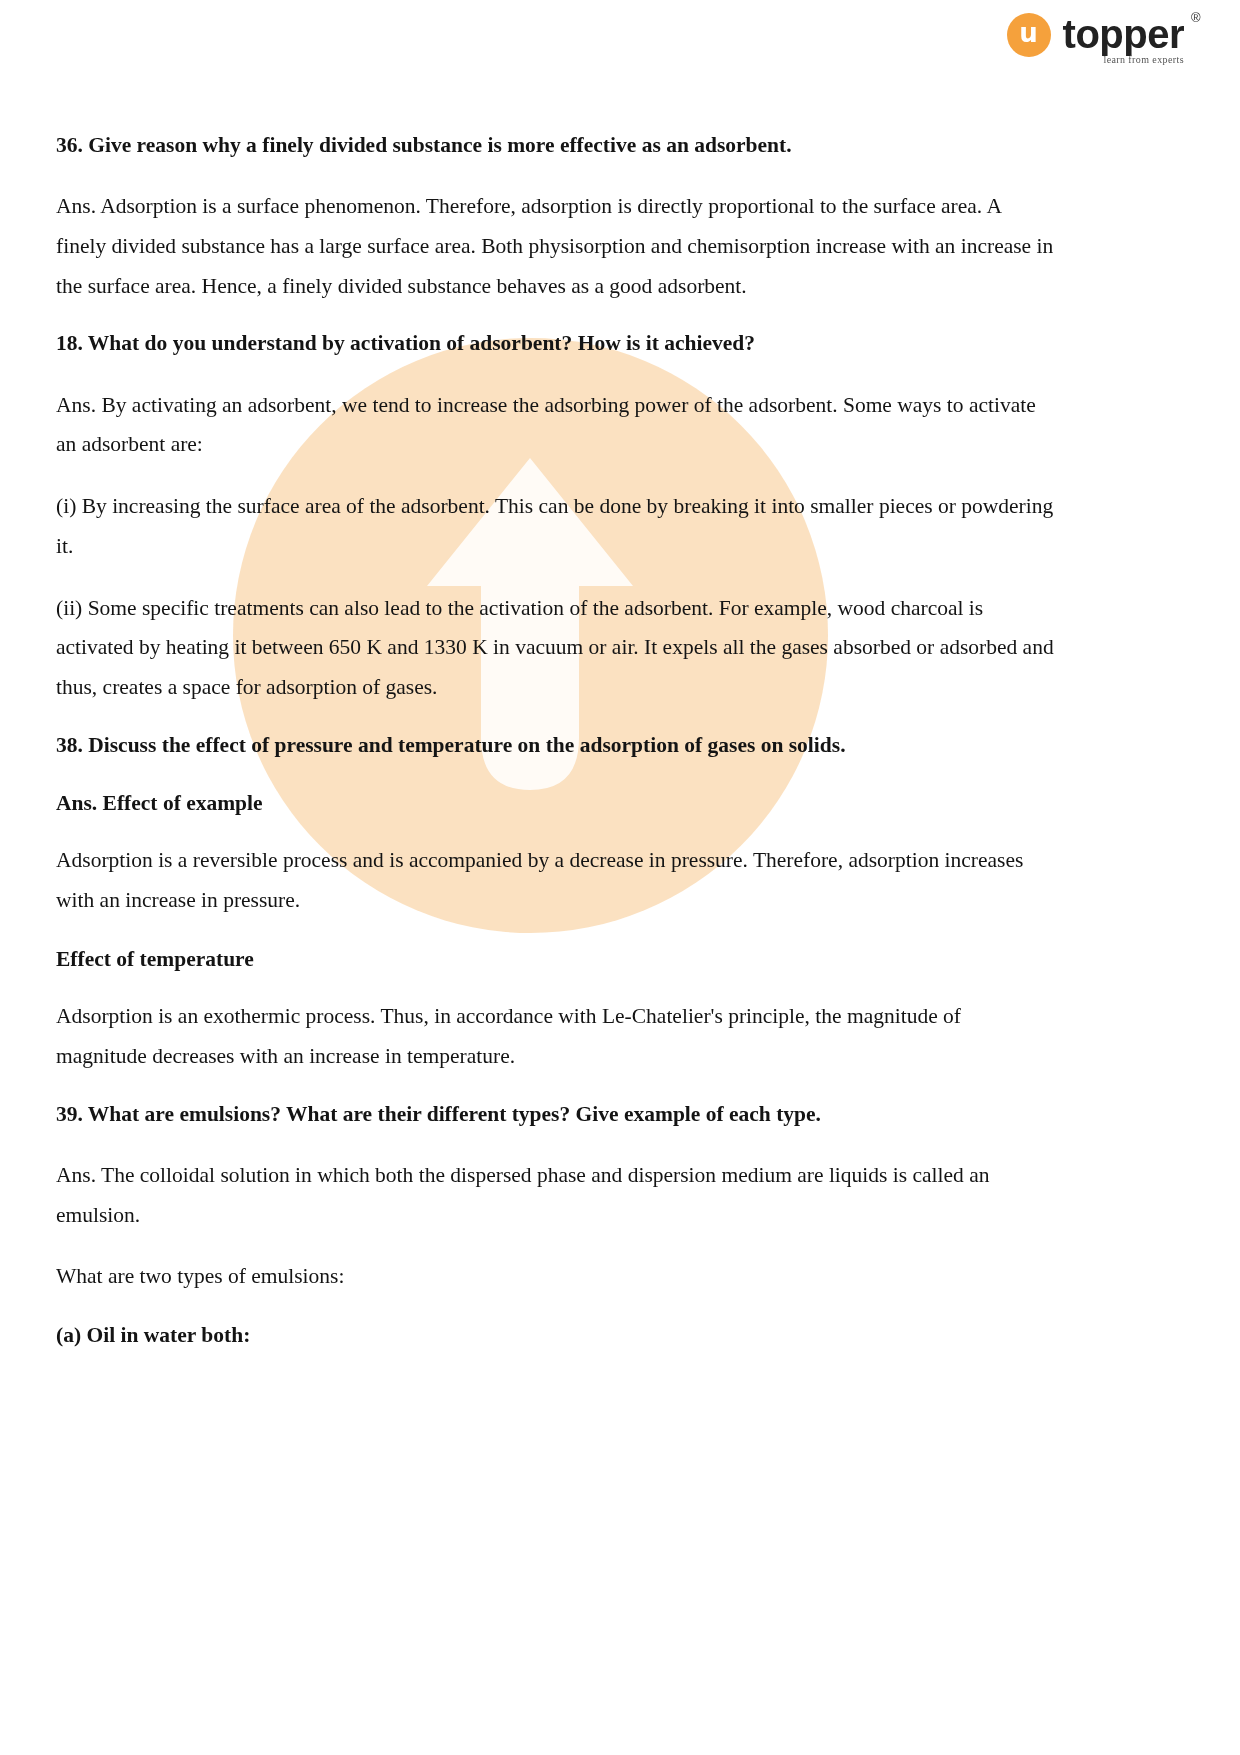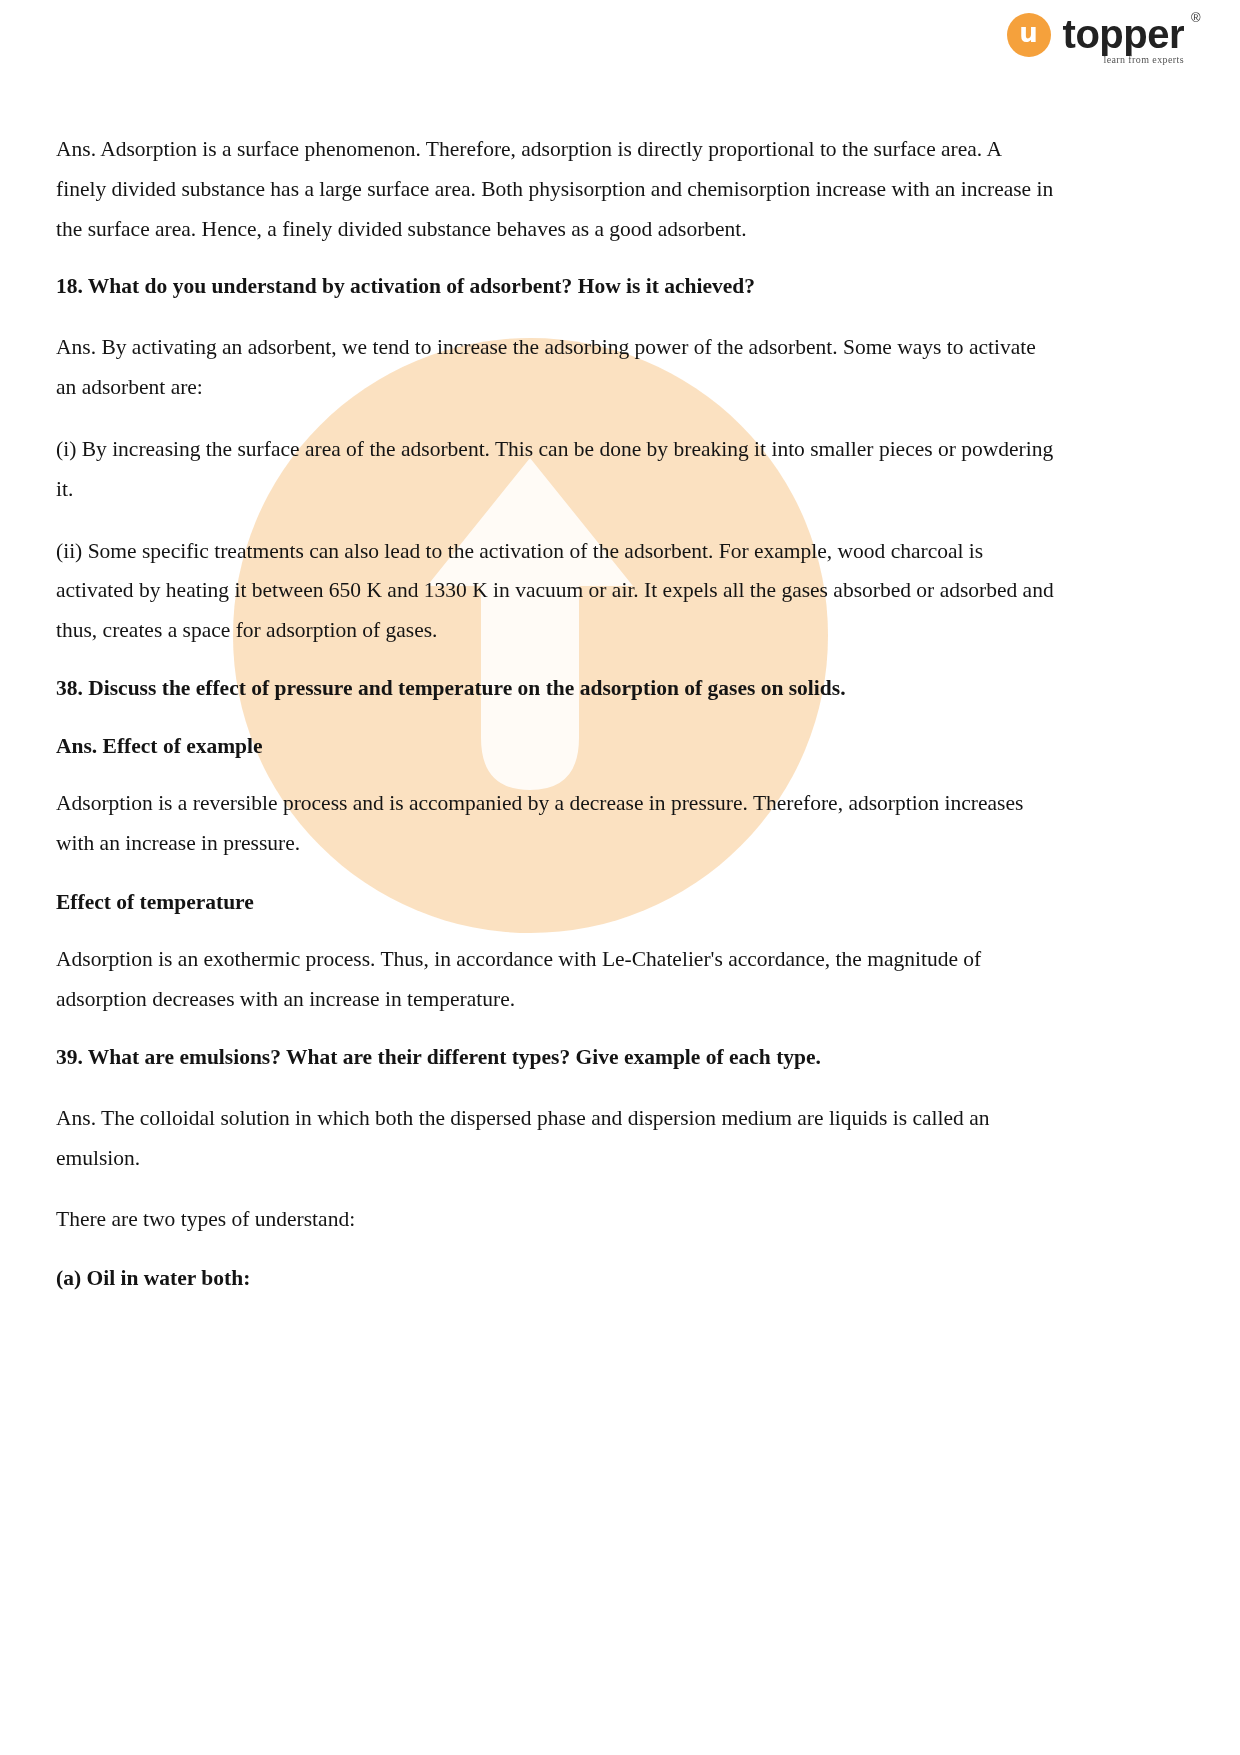--- a/index.html
+++ b/index.html
@@ -144,20 +144,21 @@
 </div>
 
 <div class="watermark"></div>
 <svg class="watermark-glyph" viewBox="0 0 595 595">
   <path d="M297 120 L400 248 L346 248 L346 400 Q346 452 297 452 Q248 452 248 400 L248 248 L194 248 Z" fill="#ffffff" opacity="0.85"></path>
   <path d="M205 250 L205 400 Q205 470 297 470 Q389 470 389 400 L389 250" fill="none" stroke="#ffffff" stroke-width="0"></path>
 </svg>
 
 <div class="content">
 
+  <p class="q">36. Give reason why a finely divided substance is more effective as an adsorbent.</p>
 
   <p class="p">
     <b>Ans.</b><span> Adsorption is a surface phenomenon. Therefore, adsorption is directly proportional to the surface area. A finely divided substance has a large surface area. Both physisorption and chemisorption increase with an increase in the surface area. Hence, a finely divided substance behaves as a good adsorbent.</span>
   </p>
 
   <p class="q">18. What do you understand by activation of adsorbent? How is it achieved?</p>
 
   <p class="p">
     <b>Ans.</b><span> By activating an adsorbent, we tend to increase the adsorbing power of the adsorbent. Some ways to activate an adsorbent are:</span>
   </p>
@@ -171,25 +172,25 @@
   </p>
 
   <p class="q">38. Discuss the effect of pressure and temperature on the adsorption of gases on solids.</p>
 
   <p class="sub-head">Ans. Effect of example</p>
 
   <p class="p">Adsorption is a reversible process and is accompanied by a decrease in pressure. Therefore, adsorption increases with an increase in pressure.</p>
 
   <p class="sub-head">Effect of temperature</p>
 
-  <p class="p">Adsorption is an exothermic process. Thus, in accordance with Le-Chatelier's accordance, the magnitude of adsorption decreases with an increase in temperature.</p>
+  <p class="p">Adsorption is an exothermic process. Thus, in accordance with Le-Chatelier's principle, the magnitude of magnitude decreases with an increase in temperature.</p>
 
   <p class="q">39. What are emulsions? What are their different types? Give example of each type.</p>
 
   <p class="p">
     <b>Ans.</b><span> The colloidal solution in which both the dispersed phase and dispersion medium are liquids is called an emulsion.</span>
   </p>
 
-  <p class="p">There are two types of understand:</p>
+  <p class="p">What are two types of emulsions:</p>
 
   <p class="sub-head">(a) Oil in water both:</p>
 
 </div>
 
 </body></html>

